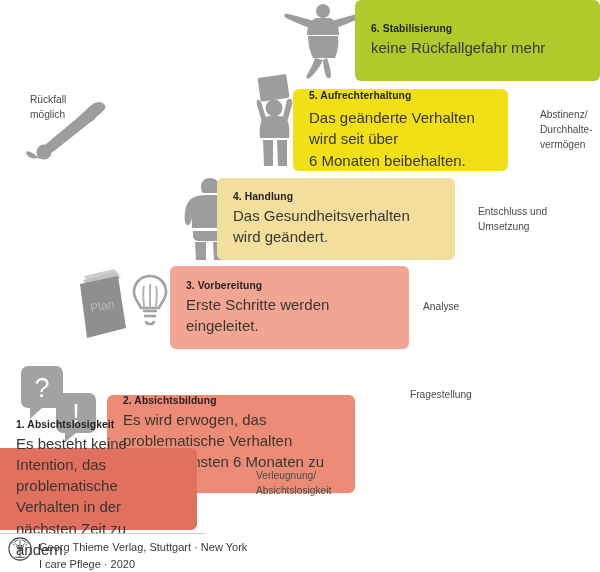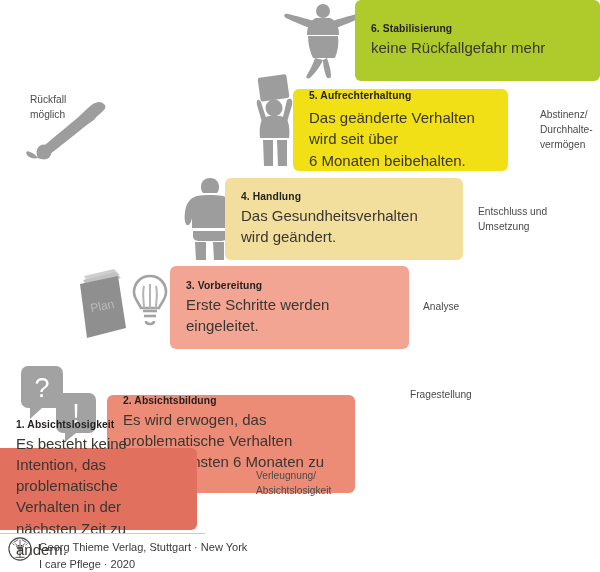--- a/index.html
+++ b/index.html
@@ -31,21 +31,21 @@
     color:#3a3632;
     line-height:1.42;
     margin:0;
     white-space:pre-line;
   }
 
   
   #box1{left:0px;  top:448px;width:197px;height:82px;}
   #box2{left:107px;top:361px;width:248px;height:98px;}
   #box3{left:170px;top:266px;width:239px;height:83px;}
-  #box4{left:225px;top:178px;width:238px;height:82px;}
+  #box4{left:217px;top:178px;width:238px;height:82px;}
   #box5{left:293px;top:89px; width:215px;height:82px;justify-content:space-between;}
   #box6{left:355px;top:0px;  width:245px;height:81px;}
 
   #box1 .step-title,#box2 .step-title,#box3 .step-title{color:#231f20;}
 
   
   .side-label{
     position:absolute;
     font-size:10.2px;
     line-height:1.45;

